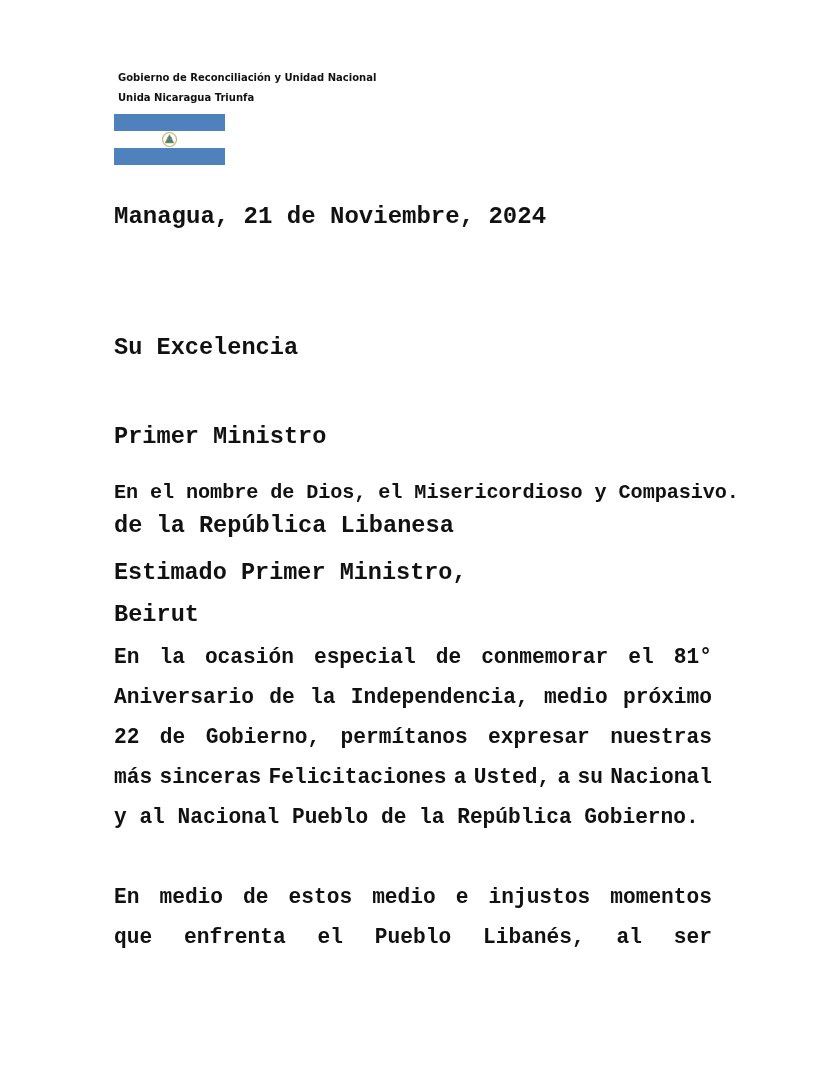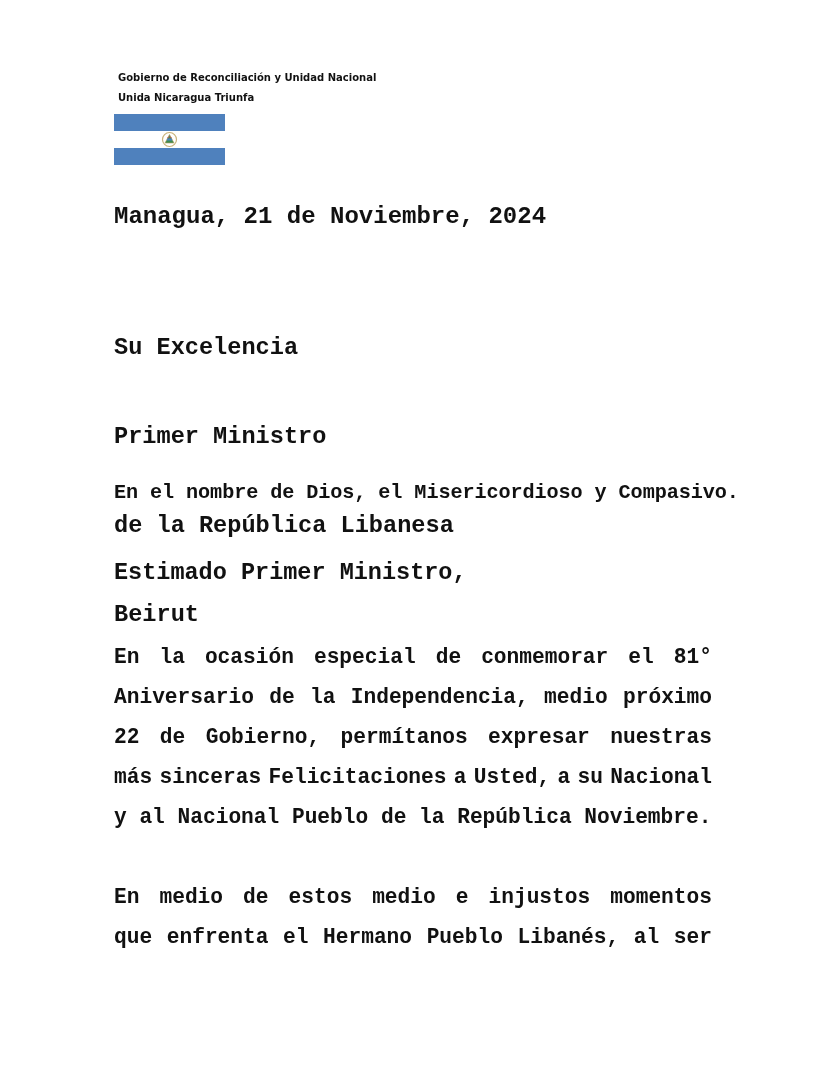--- a/index.html
+++ b/index.html
@@ -95,39 +95,38 @@
         <span>Nacional</span>
       </div>
       <div class="jline last">
         <span>y</span>
         <span>al</span>
         <span>Nacional</span>
         <span>Pueblo</span>
         <span>de</span>
         <span>la</span>
         <span>República</span>
-        <span>Noviembre.</span>
+        <span>Gobierno.</span>
       </div>
     </div>
   <div class="para mono p2">
       <div class="jline">
         <span>En</span>
         <span>medio</span>
         <span>de</span>
         <span>estos</span>
         <span>medio</span>
         <span>e</span>
         <span>injustos</span>
         <span>momentos</span>
       </div>
       <div class="jline">
         <span>que</span>
         <span>enfrenta</span>
         <span>el</span>
-        <span>Hermano</span>
         <span>Pueblo</span>
         <span>Libanés,</span>
         <span>al</span>
         <span>ser</span>
       </div>
     </div>
 
 </div>
 
 </body></html>

